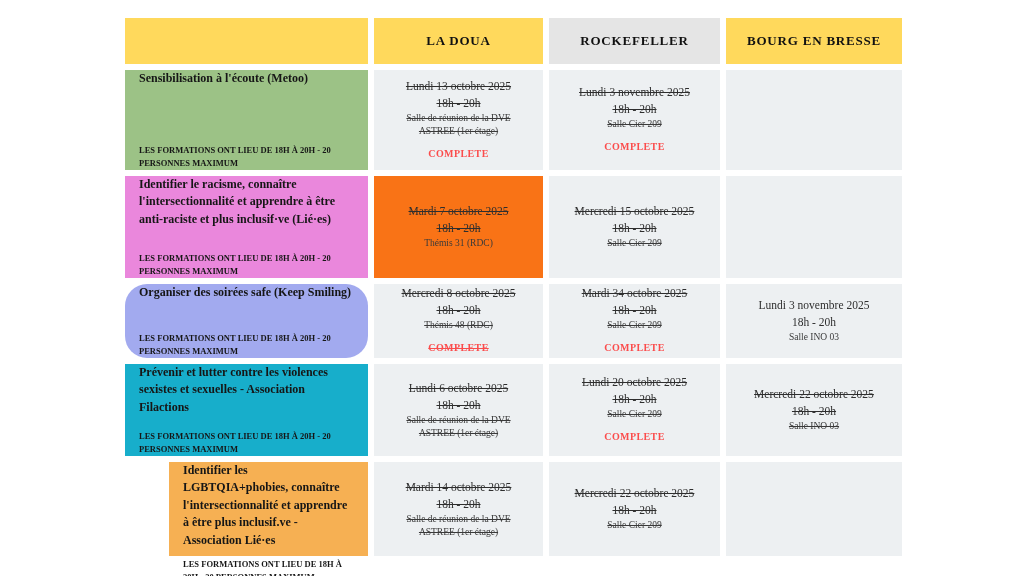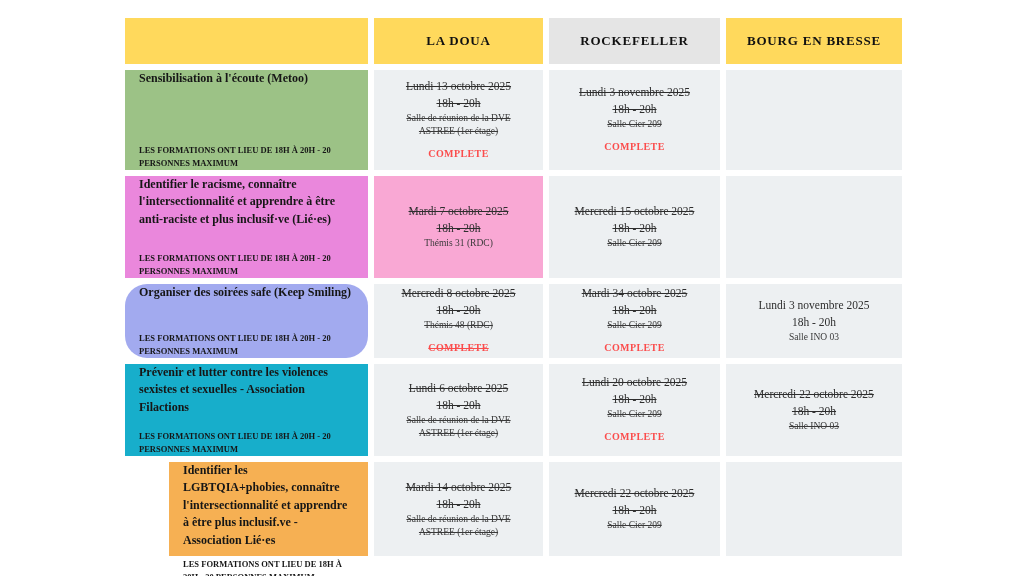--- a/index.html
+++ b/index.html
@@ -62,21 +62,21 @@
     <div class="line md strike">18h - 20h</div>
     <div class="line sm strike">Salle Cier 209</div>
     <div class="complete" style="color: rgb(251, 76, 76);">COMPLETE</div>
   </div>
   <div class="session" style="background: rgb(237, 240, 242);"></div>
 
   <div class="topic" style="background: rgb(234, 135, 220);">
     <div class="topic-title">Identifier le racisme, connaître l'intersectionnalité et apprendre à être anti-raciste et plus inclusif·ve (Lié·es)</div>
     <div class="topic-note">LES FORMATIONS ONT LIEU DE 18H À 20H - 20 PERSONNES MAXIMUM</div>
   </div>
-  <div class="session" style="background: #f9a8d4;">
+  <div class="session" style="background: #f97316;">
     <div class="line md strike">Mardi 7 octobre 2025</div>
     <div class="line md strike">18h - 20h</div>
     <div class="line sm">Thémis 31 (RDC)</div>
   </div>
   <div class="session" style="background: rgb(237, 240, 242);">
     <div class="line md strike">Mercredi 15 octobre 2025</div>
     <div class="line md strike">18h - 20h</div>
     <div class="line sm strike">Salle Cier 209</div>
   </div>
   <div class="session" style="background: rgb(237, 240, 242);"></div>

